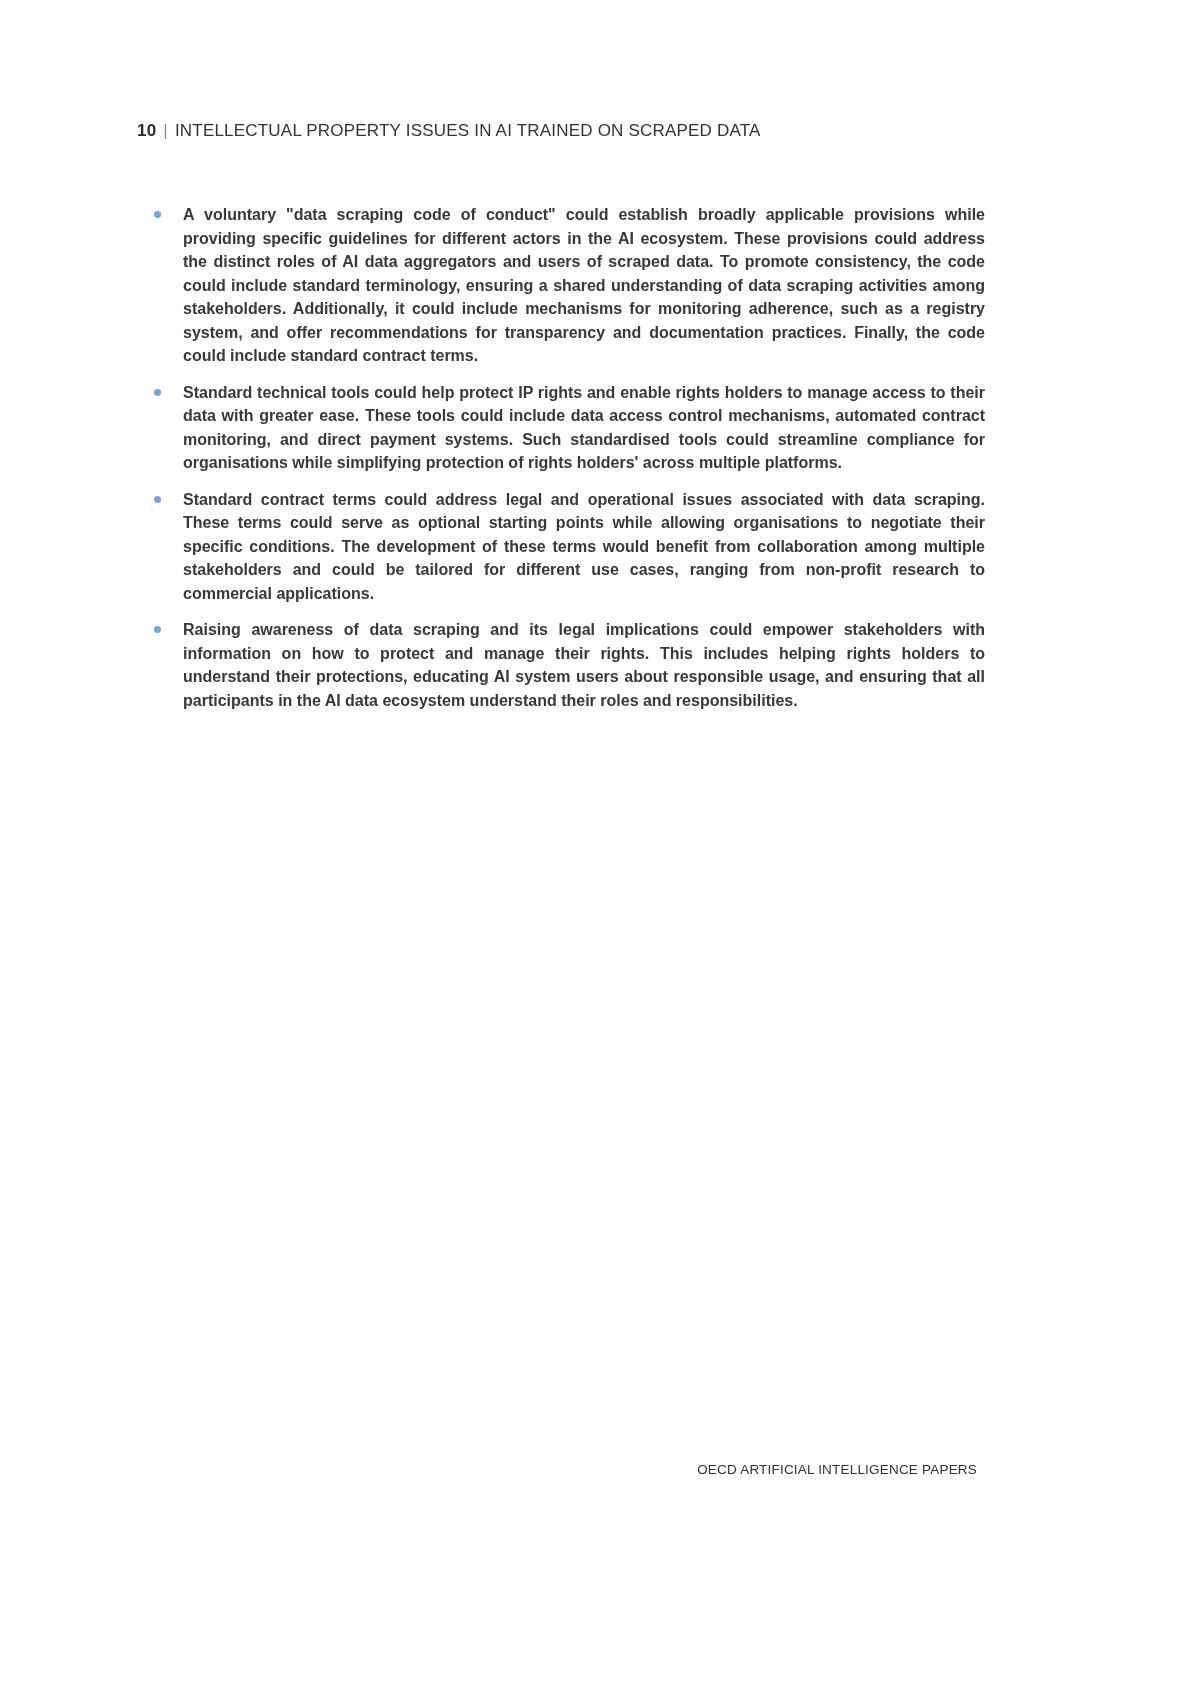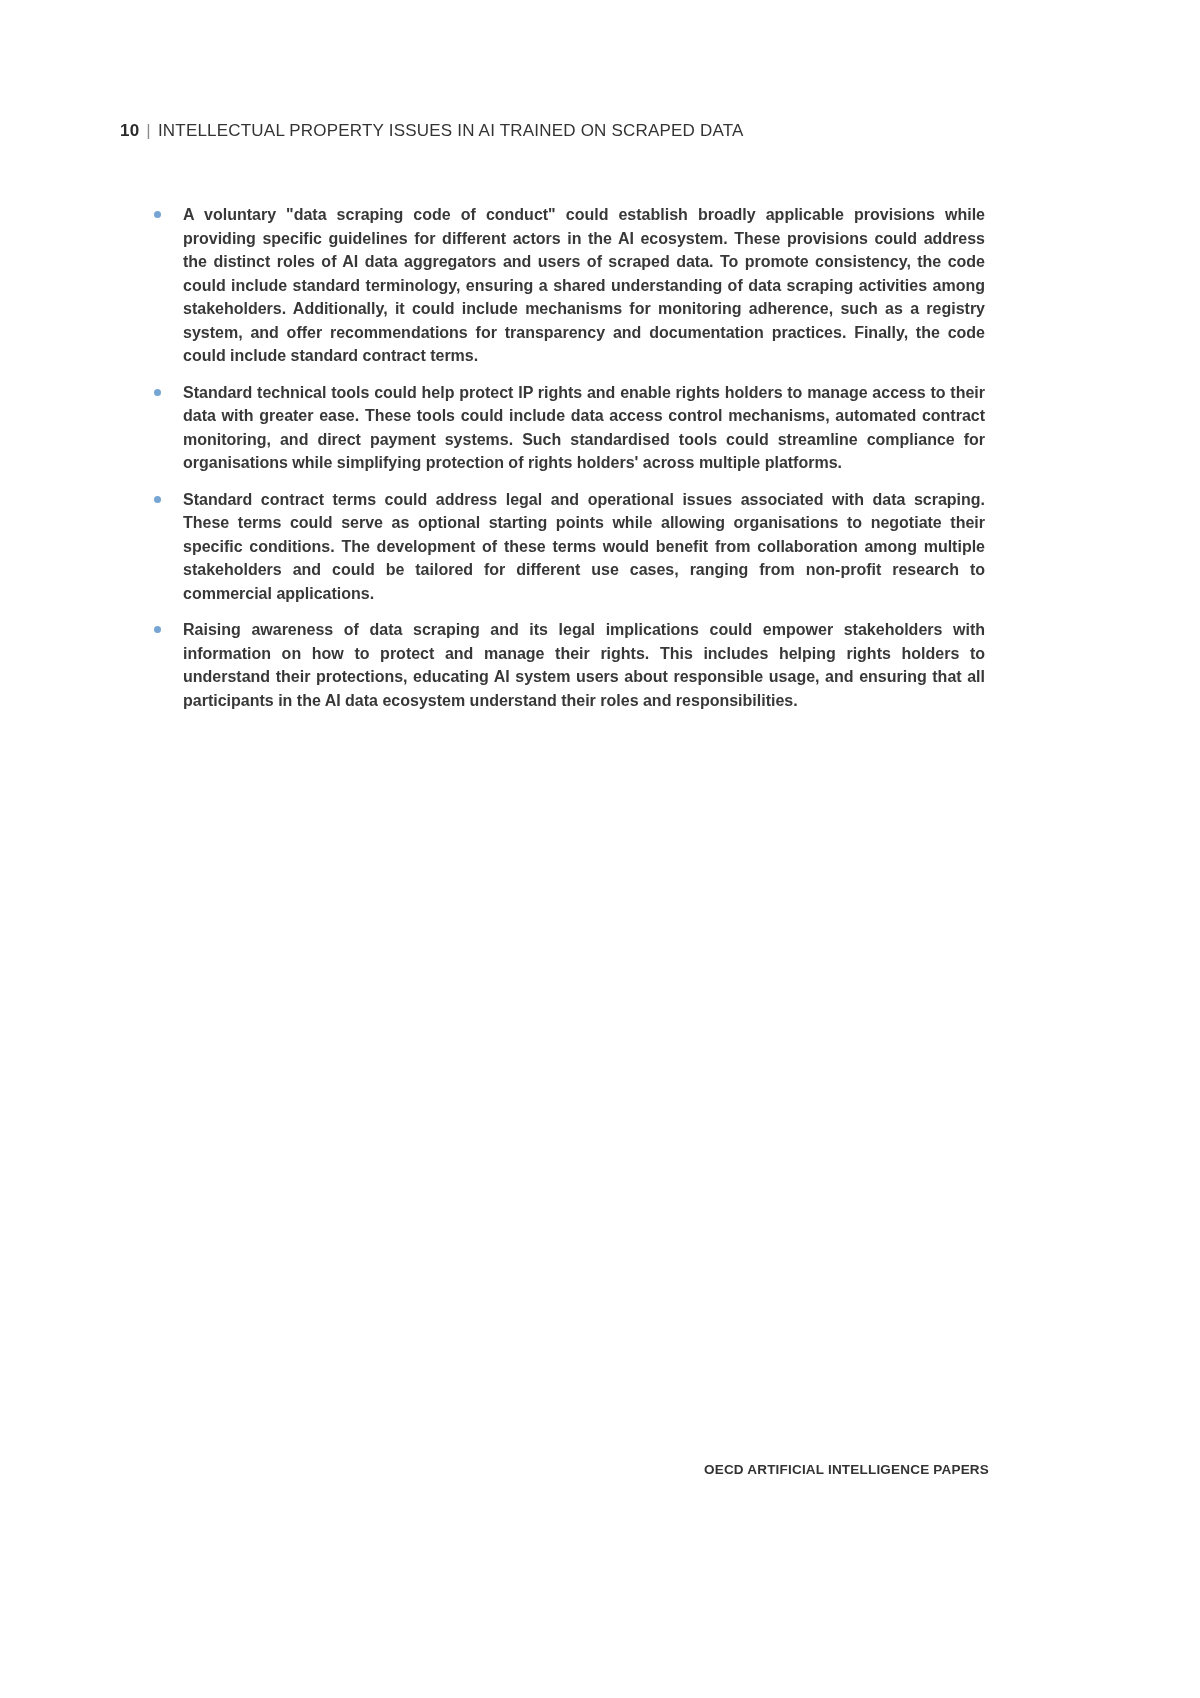--- a/index.html
+++ b/index.html
@@ -9,21 +9,21 @@
     width: 1200px;
     height: 1698px;
     background: #ffffff;
     font-family: "Liberation Sans", sans-serif;
     color: var(--text-color, #383838);
     overflow: hidden;
   }
   .header {
     position: absolute;
     top: 121px;
-    left: 120px;
+    left: 137px;
     font-size: 17px;
     letter-spacing: 0.2px;
     color: #333333;
     white-space: nowrap;
   }
   .header .pageno { font-weight: 700; color: #2b2b2b; }
   .header .sep { color: #8a8a8a; padding: 0 7px; font-weight: 400; }
   .content {
     position: absolute;
     top: 203px;
@@ -47,25 +47,25 @@
     width: 7px;
     height: 7px;
     border-radius: 50%;
     background: var(--bullet-color, #76a5d4);
   }
   .b { font-weight: 700; }
   .r { font-weight: 700; }
   .footer {
     position: absolute;
     top: 1462px;
-    left: 124px;
+    left: 112px;
     width: 865px;
     text-align: right;
     font-size: 13.5px;
-    font-weight: 700;
+    font-weight: 400;
     letter-spacing: 0.2px;
     color: #333333;
   }
 </style>
 </head>
 <body>
 
 <div class="page">
 
   <div class="header">

